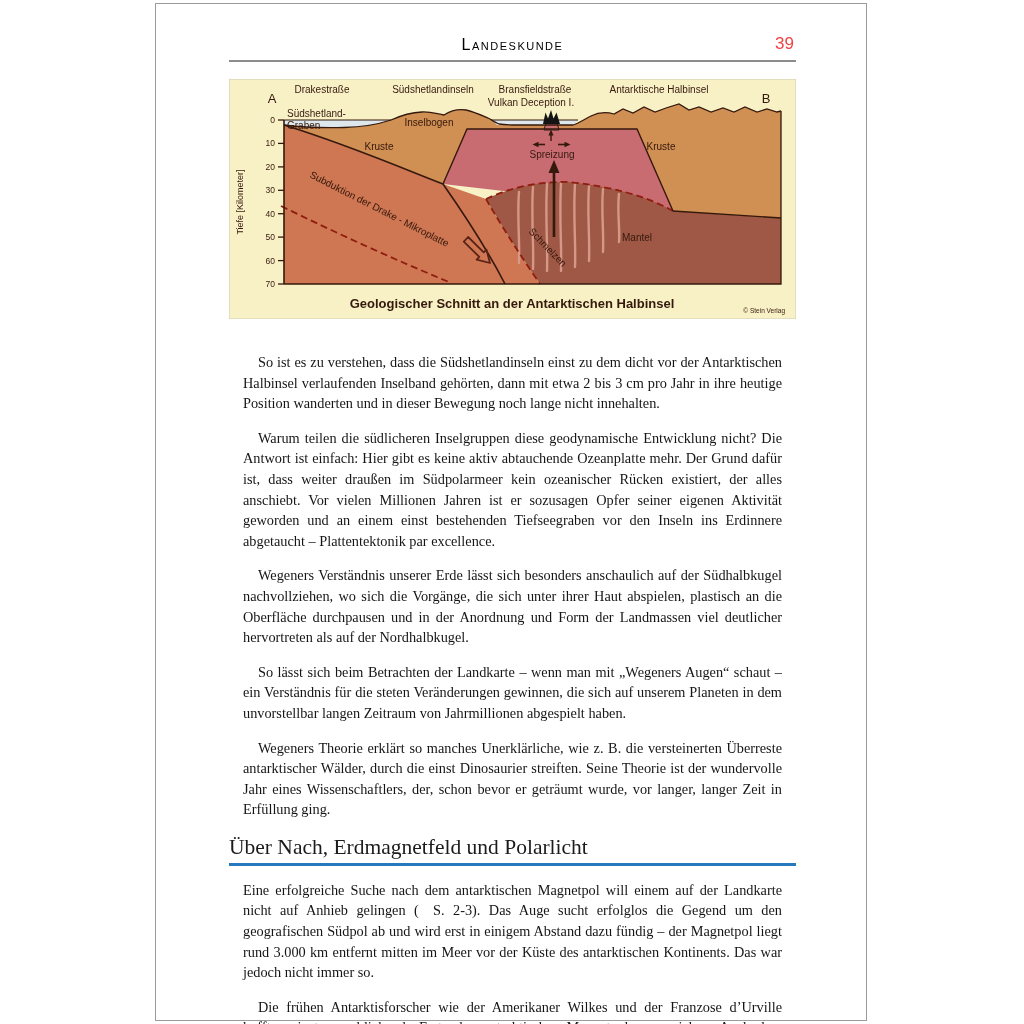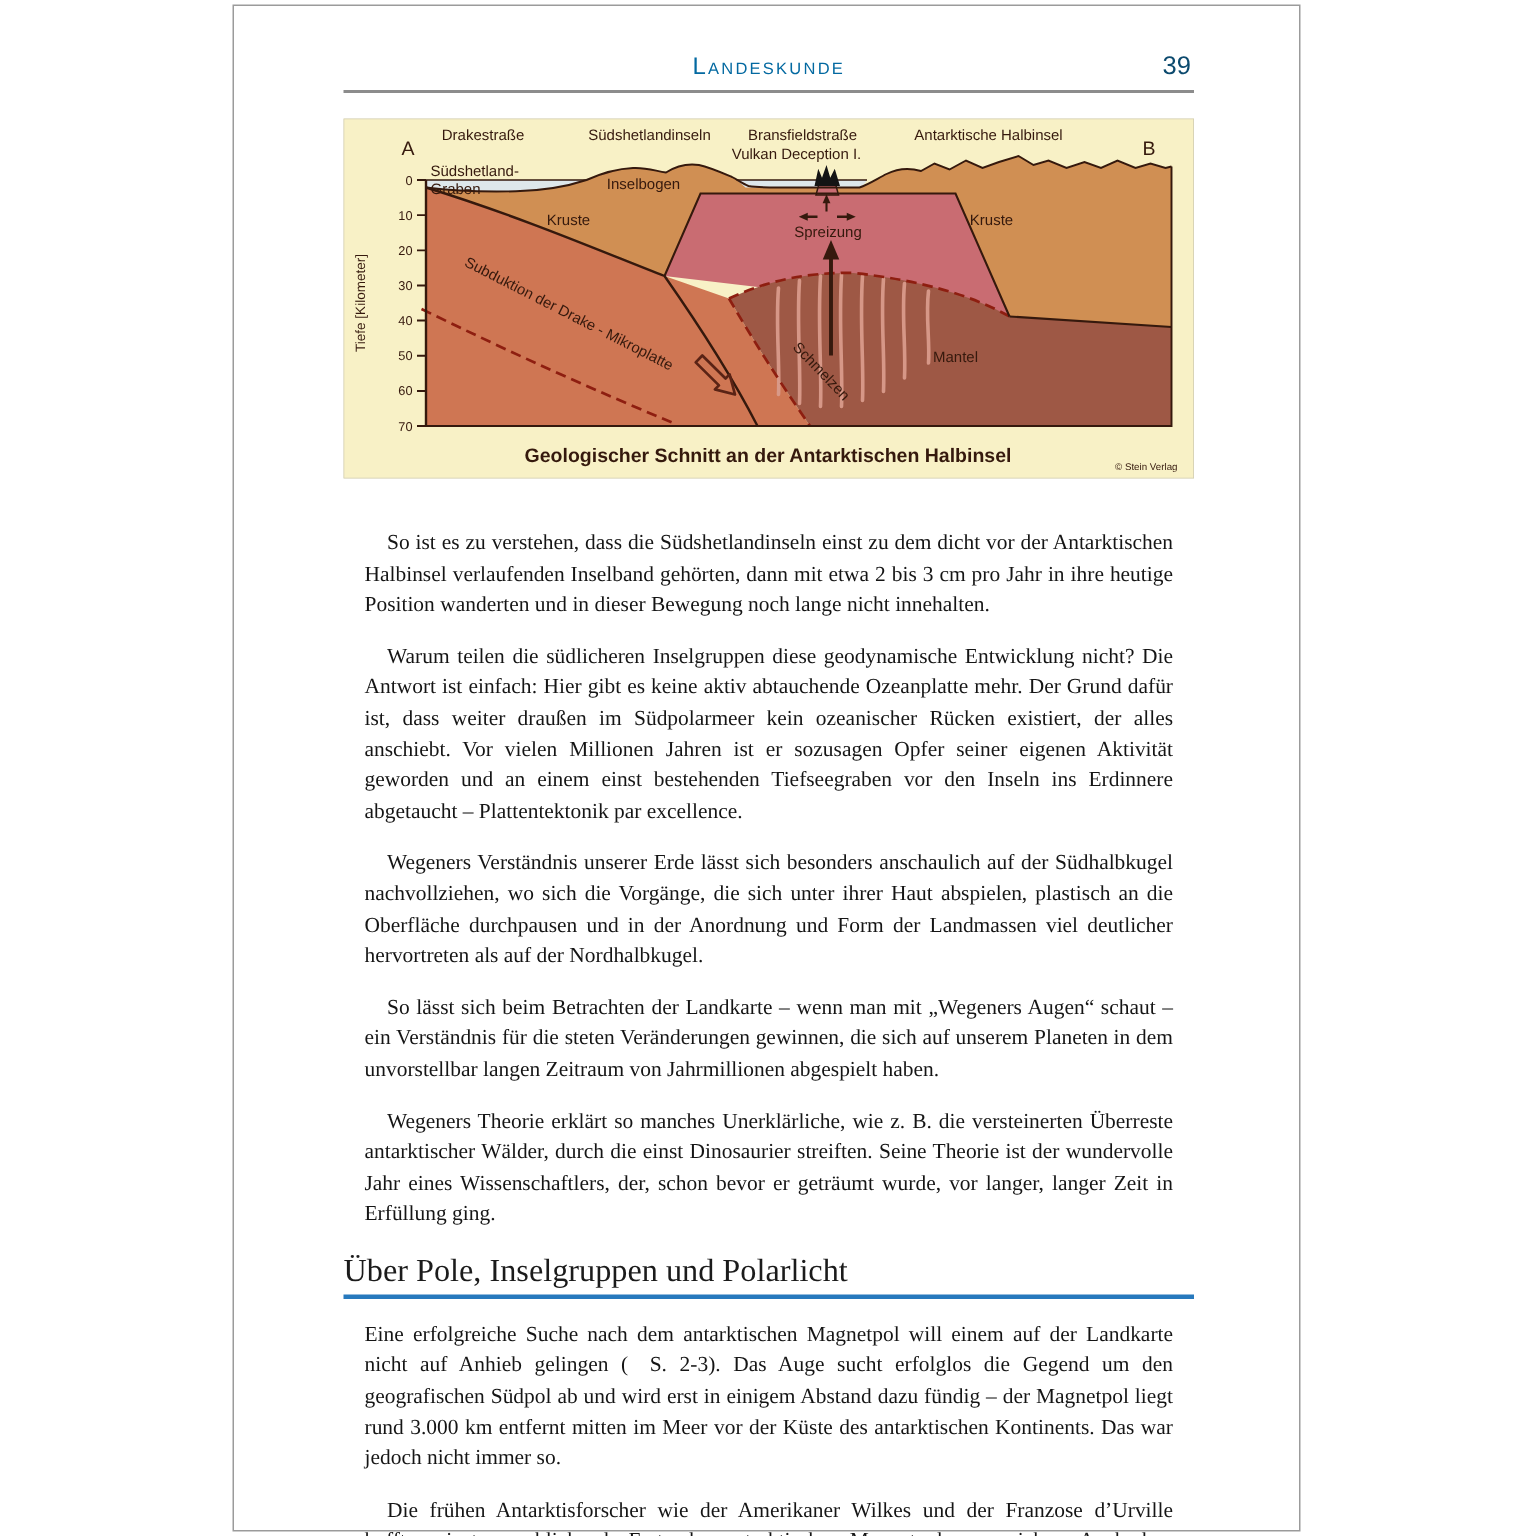--- a/index.html
+++ b/index.html
@@ -11,24 +11,24 @@
     position:absolute;left:155px;top:3px;width:712px;height:1018px;
     background:#ffffff;border:1px solid #9b9b9b;box-sizing:border-box;
   }
   
   .runhead{
     position:absolute;left:73px;top:30px;width:567px;height:24px;
     font-family:"Liberation Sans", sans-serif;
   }
   .runhead .title{
     position:absolute;left:0;right:0;text-align:center;top:2px;
-    font-variant:small-caps;font-size:16px;letter-spacing:1.5px;color:#0369a1;
+    font-variant:small-caps;font-size:16px;letter-spacing:1.5px;color:#000000;
   }
   .runhead .pageno{
-    position:absolute;right:2px;top:0;font-size:17px;color:#0c4a6e;
+    position:absolute;right:2px;top:0;font-size:17px;color:#ef4444;
   }
   .runhead .rule{
     position:absolute;left:0;right:0;top:26px;height:2px;background:#8c8c8c;
   }
   
   .figure{position:absolute;left:73px;top:75px;width:567px;height:240px;}
   
   .article{
     position:absolute;left:73px;top:334px;width:567px;
     font-size:14.3px;line-height:20.6px;text-align:justify;
@@ -166,20 +166,20 @@
   </div>
 
   <div class="article">
     <div>
         <p class="ind"><span>So ist es zu verstehen, dass die Südshetlandinseln einst zu dem dicht vor der Antarktischen Halbinsel verlaufenden Inselband gehörten, dann mit etwa 2 bis 3 cm pro Jahr in ihre heutige Position wanderten und in dieser Bewegung noch lange nicht innehalten.</span></p>
         <p class="ind"><span>Warum teilen die südlicheren Inselgruppen diese geodynamische Entwicklung nicht? Die Antwort ist einfach: Hier gibt es keine aktiv abtauchende Ozeanplatte mehr. Der Grund dafür ist, dass weiter draußen im Südpolarmeer kein ozeanischer Rücken existiert, der alles anschiebt. Vor vielen Millionen Jahren ist er sozusagen Opfer seiner eigenen Aktivität geworden und an einem einst bestehenden Tiefseegraben vor den Inseln ins Erdinnere abgetaucht – Plattentektonik par excellence.</span></p>
         <p class="ind"><span>Wegeners Verständnis unserer Erde lässt sich besonders anschaulich auf der Südhalbkugel nachvollziehen, wo sich die Vorgänge, die sich unter ihrer Haut abspielen, plastisch an die Oberfläche durchpausen und in der Anordnung und Form der Landmassen viel deutlicher hervortreten als auf der Nordhalbkugel.</span></p>
         <p class="ind"><span>So lässt sich beim Betrachten der Landkarte – wenn man mit „Wegeners Augen“ schaut – ein Verständnis für die steten Veränderungen gewinnen, die sich auf unserem Planeten in dem unvorstellbar langen Zeitraum von Jahrmillionen abgespielt haben.</span></p>
         <p class="ind"><span>Wegeners Theorie erklärt so manches Unerklärliche, wie z. B. die versteinerten Überreste antarktischer Wälder, durch die einst Dinosaurier streiften. Seine Theorie ist der wundervolle Jahr eines Wissenschaftlers, der, schon bevor er geträumt wurde, vor langer, langer Zeit in Erfüllung ging.</span></p>
       </div>
-    <h2 class="sect-head">Über Pole, Inselgruppen und Polarlicht</h2>
+    <h2 class="sect-head">Über Nach, Erdmagnetfeld und Polarlicht</h2>
     <div>
         <p><span>Eine erfolgreiche Suche nach dem </span><span class="b">antarktischen Magnetpol</span><span> will einem auf der Landkarte nicht auf Anhieb gelingen (  S. 2-3). Das Auge sucht erfolglos die Gegend um den </span><span class="b">geografischen Südpol</span><span> ab und wird erst in einigem Abstand dazu fündig – der Magnetpol liegt rund 3.000 km entfernt mitten im Meer vor der Küste des antarktischen Kontinents. Das war jedoch nicht immer so.</span></p>
         <p class="ind"><span>Die frühen Antarktisforscher wie der Amerikaner Wilkes und der Franzose d’Urville hofften einst vergeblich, als Erste den antarktischen Magnetpol zu erreichen. Auch dem Briten James Ross gelang es 1841 nur, seine ungefähre Lage zu bestimmen. Nach seinen Messungen in dem Meer, das heute seinen Namen trägt, musste der Pol etwa 250 km von der Küste entfernt im</span></p>
       </div>
   </div>
 
 </div>
 
 </body></html>

